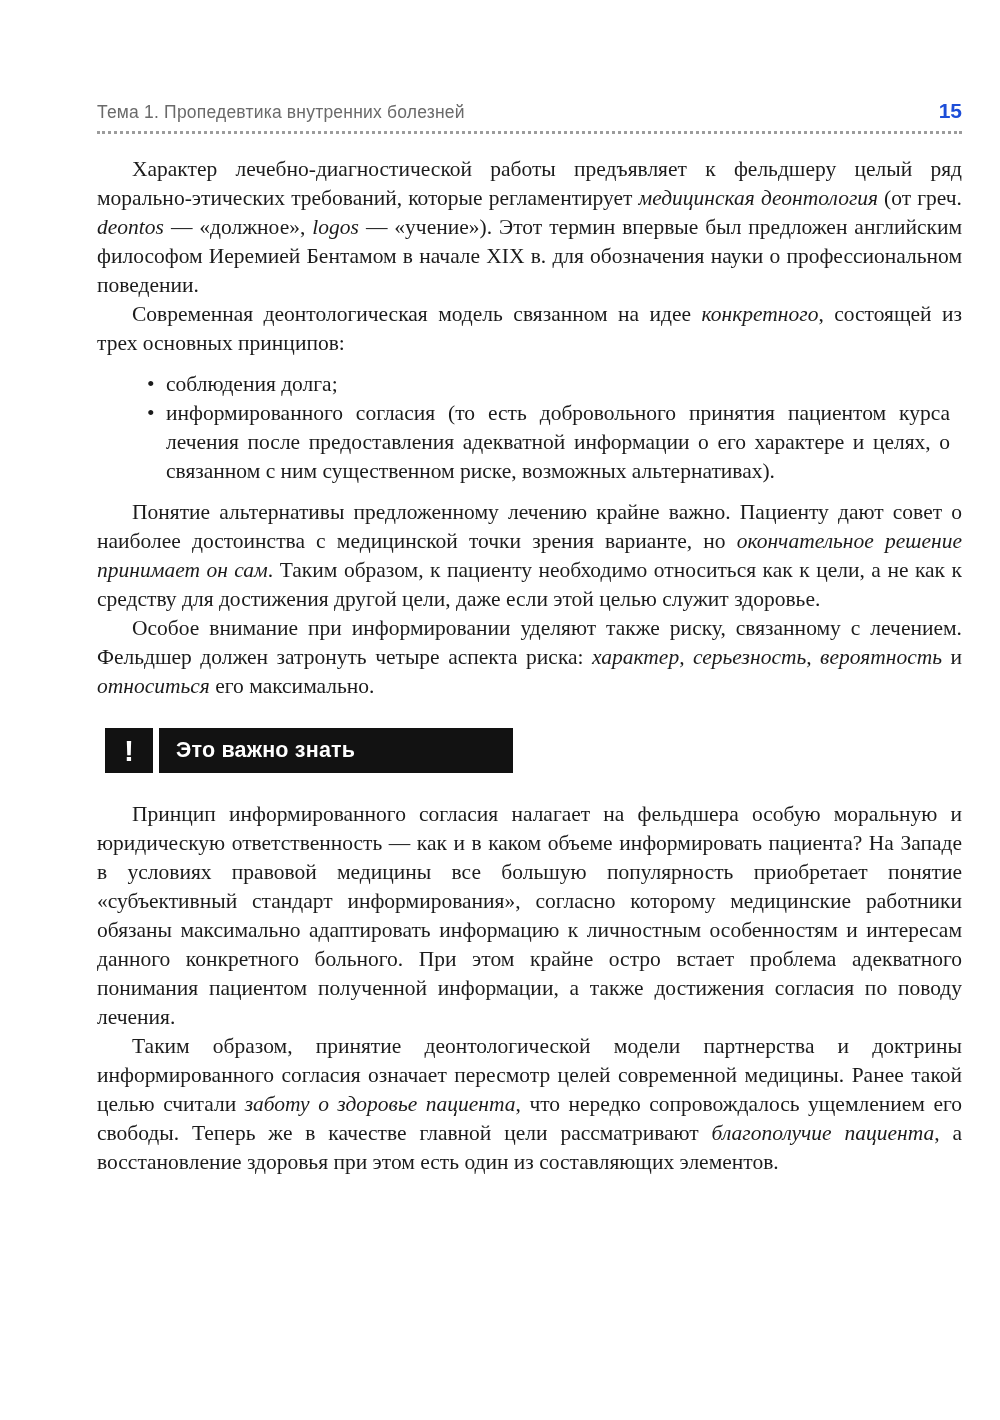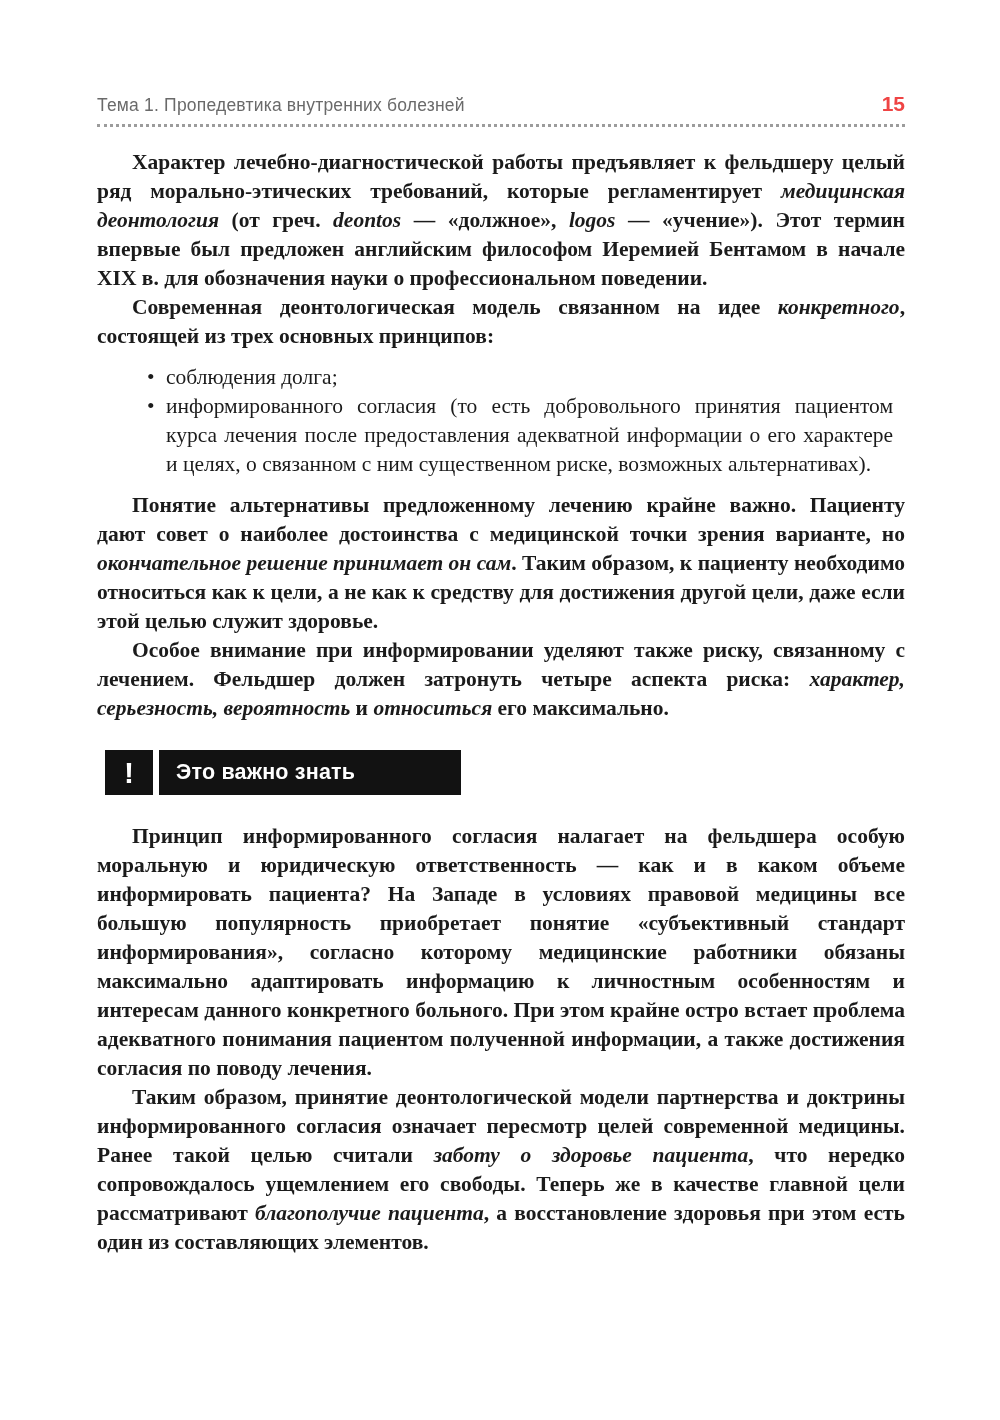--- a/index.html
+++ b/index.html
@@ -11,56 +11,56 @@
     width: 1000px;
     height: 1420px;
     font-family: "Liberation Serif", serif;
     color: #1b1b1b;
     box-sizing: border-box;
   }
   .page {
     box-sizing: border-box;
     width: 1000px;
     height: 1420px;
-    padding: 92px 95px 40px 97px;
+    padding: 92px 38px 40px 97px;
     overflow: hidden;
   }
   
   .header-row {
     display: flex;
     justify-content: space-between;
     align-items: baseline;
     font-family: "Liberation Sans", sans-serif;
   }
   .running-title {
     color: #6a6a6a;
     font-size: 17.5px;
     letter-spacing: 0.2px;
   }
   .page-number {
-    color: #ef4444;
+    color: #1d4ed8;
     font-size: 21px;
     font-weight: bold;
+    margin-top: 7px;
   }
   .dotted-rule {
     margin-top: 8px;
     height: 0;
     border-bottom: 3px dotted #9c9c9c;
   }
   
   .content {
     margin-top: 21px;
     font-size: 21.5px;
     line-height: 29px;
     text-align: justify;
   }
   .content p {
     margin: 0;
     text-indent: 35px;
-    font-weight: bold;
   }
   .content em {
     font-style: italic;
   }
   .content ul {
     list-style: none;
     margin: 12px;
     padding: 0 0 0 38px;
   }
   .content ul li {
@@ -86,21 +86,21 @@
   .callout-icon {
     width: 48px;
     display: flex;
     align-items: center;
     justify-content: center;
     font-weight: bold;
     font-size: 30px;
     line-height: 1;
   }
   .callout-label {
-    width: 302px;
+    width: 354px;
     box-sizing: border-box;
     display: flex;
     align-items: center;
     padding-left: 17px;
     font-weight: bold;
     font-size: 21.5px;
     letter-spacing: 0.2px;
   }
 </style>
 </head>

